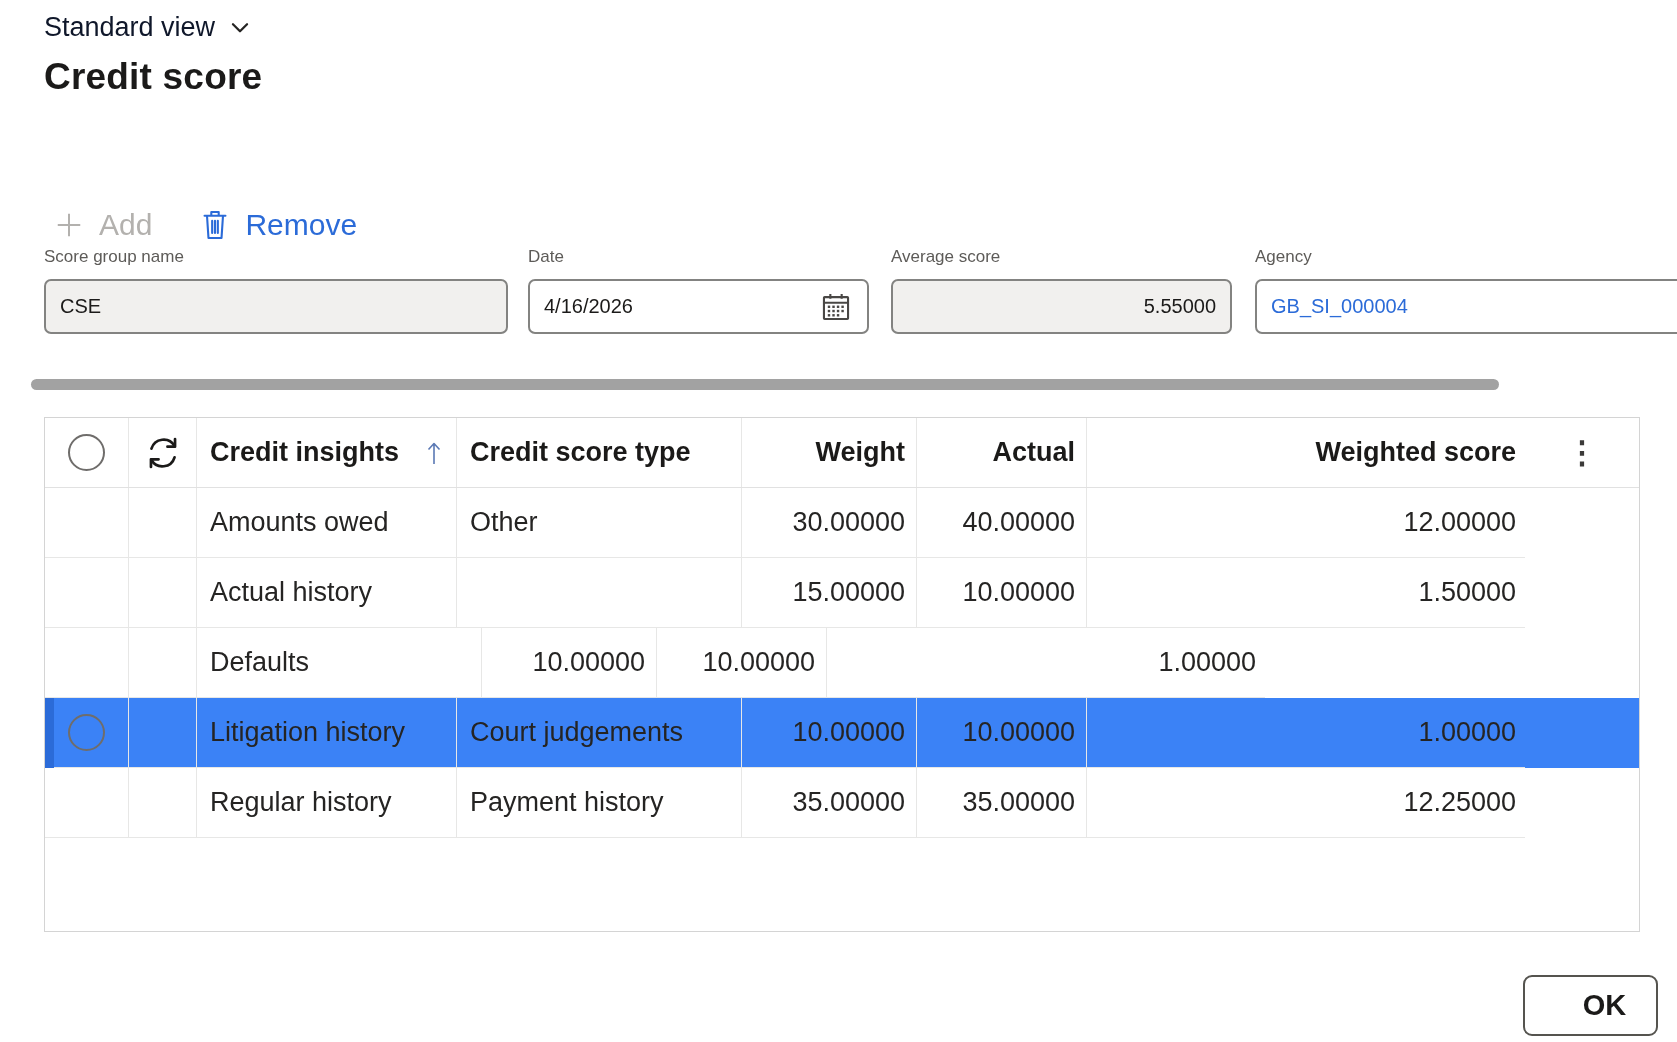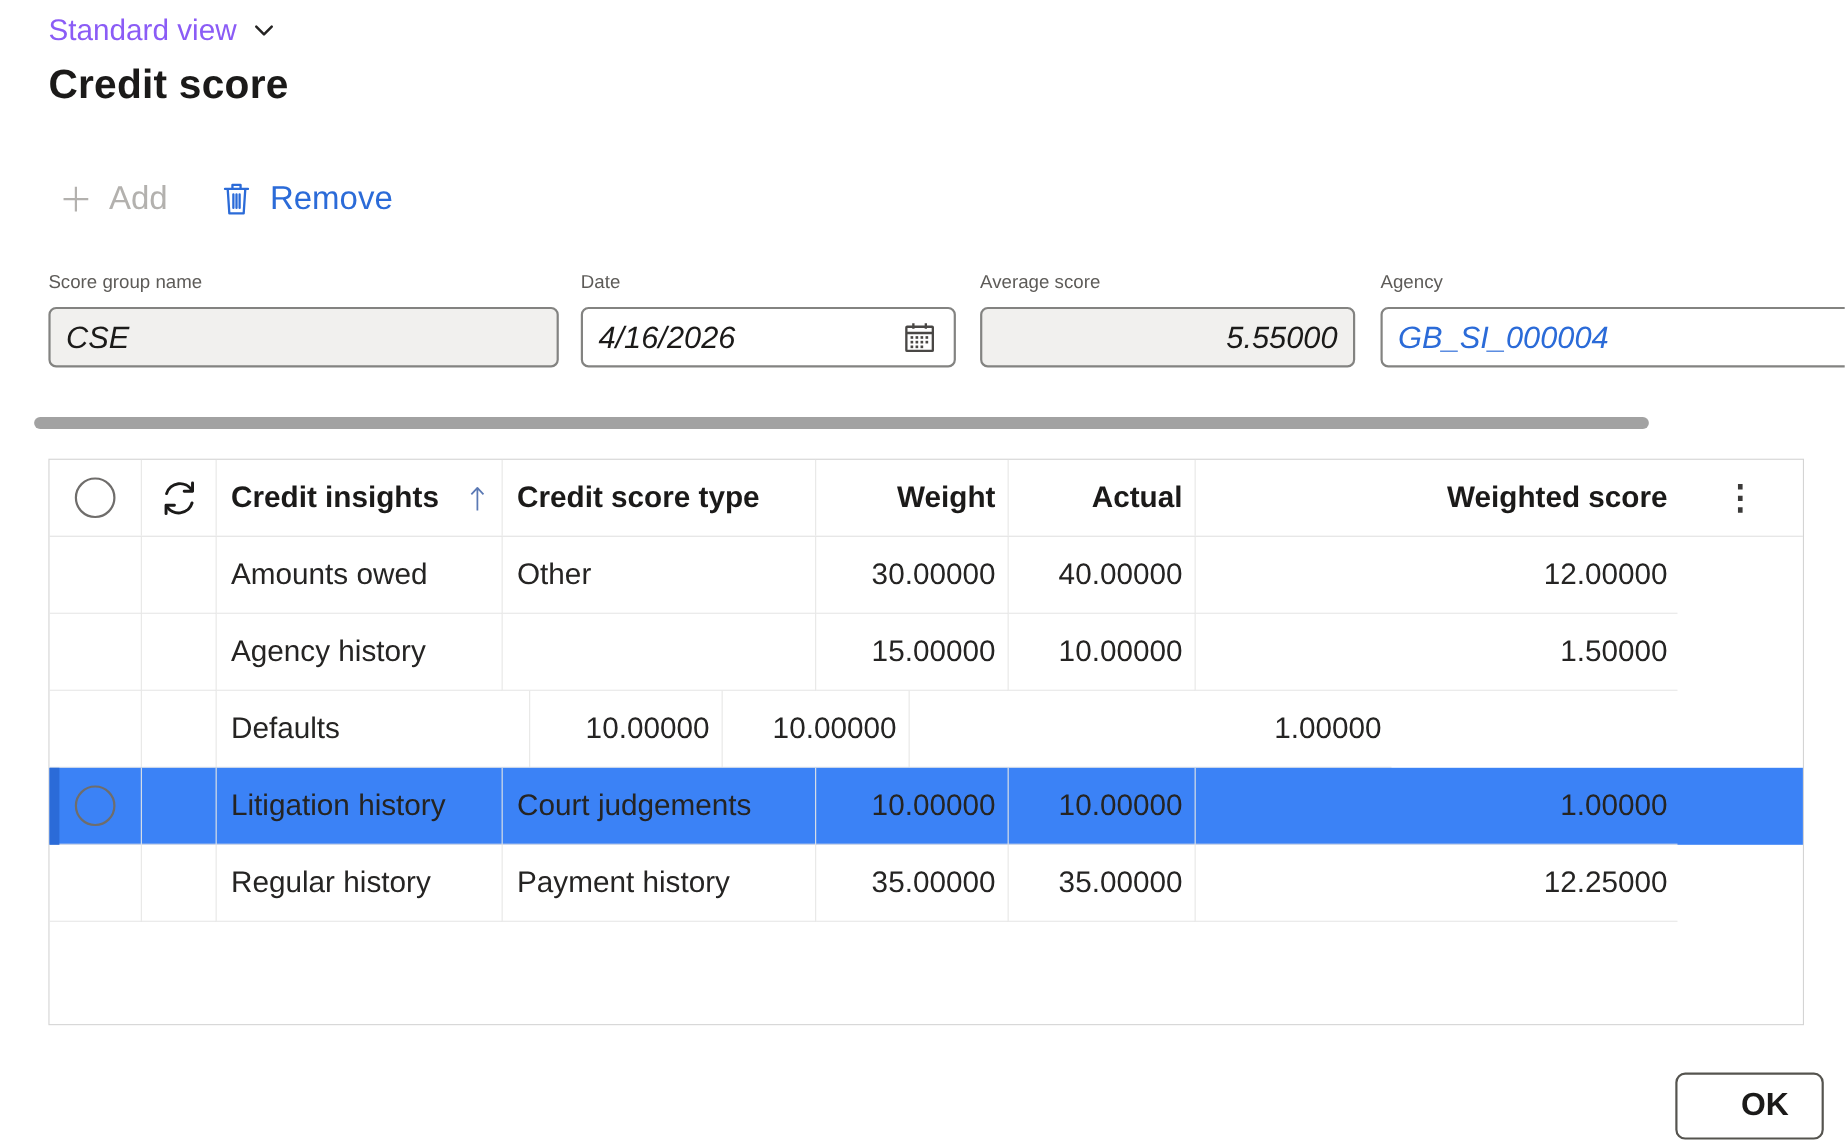--- a/index.html
+++ b/index.html
@@ -9,46 +9,46 @@
     background: #ffffff;
     font-family: "Liberation Sans", sans-serif;
     color: #252423;
     overflow: hidden;
   }
 
   
   .view-selector {
     position: absolute; left: 44px; top: 12px;
     display: flex; align-items: center; gap: 12px;
-    font-size: 27px; color: #8b5cf6; cursor: pointer;
+    font-size: 27px; color: #0f172a; cursor: pointer;
   }
   .page-title {
     position: absolute; left: 44px; top: 56px;
     font-size: 37px; font-weight: bold; color: #1b1a19;
     letter-spacing: 0.2px;
   }
 
   
   .toolbar {
     position: absolute; left: 54px; top: 164px;
     display: flex; align-items: center; gap: 48px;
     font-size: 30px;
   }
-  .tb-btn { display: flex; align-items: center; gap: 15px; cursor: pointer; }
+  .tb-btn { display: flex; align-items: center; gap: 15px; cursor: pointer; margin-top: 44px; }
   .tb-add { color: #b3b1ae; cursor: default; }
   .tb-remove { color: #2b6bd8; }
 
   
   .field { position: absolute; }
   .f-label { font-size: 17px; color: #5d5b58; margin-bottom: 12px; white-space: nowrap; }
   .f-box {
     height: 55px; border: 2px solid #838381; border-radius: 7px;
     display: flex; align-items: center;
-    font-size: 28px; color: #1b1a19; background: #fff;
-    padding: 0 14px; overflow: hidden; font-style: italic;
+    font-size: 20px; color: #1b1a19; background: #fff;
+    padding: 0 14px; overflow: hidden;
   }
   .f-box.disabled { background: #f1f0ee; }
   .f-box.right { justify-content: flex-end; }
   .f-link { color: #2b6bd8; cursor: pointer; }
   #field-score-group { left: 44px;  top: 247px; width: 464px; }
   #field-date        { left: 528px; top: 247px; width: 341px; }
   #field-avg-score   { left: 891px; top: 247px; width: 341px; }
   #field-agency      { left: 1255px;top: 247px; width: 452px; }
   .cal-btn { margin-left: auto; display: flex; align-items: center; cursor: pointer; }
 
@@ -246,21 +246,21 @@
       <div class="cell c-type">Other</div>
       <div class="cell c-weight">30.00000</div>
       <div class="cell c-actual">40.00000</div>
       <div class="cell c-weighted">12.00000</div>
       <div class="cell c-filler"></div>
     </div>
 
     <div class="g-row">
       <div class="cell c-select"></div>
       <div class="cell c-refresh"></div>
-      <div class="cell c-insights">Agency history</div>
+      <div class="cell c-insights">Actual history</div>
       <div class="cell c-type"></div>
       <div class="cell c-weight">15.00000</div>
       <div class="cell c-actual">10.00000</div>
       <div class="cell c-weighted">1.50000</div>
       <div class="cell c-filler"></div>
     </div>
 
     <div class="g-row">
       <div class="cell c-select"></div>
       <div class="cell c-refresh"></div>

